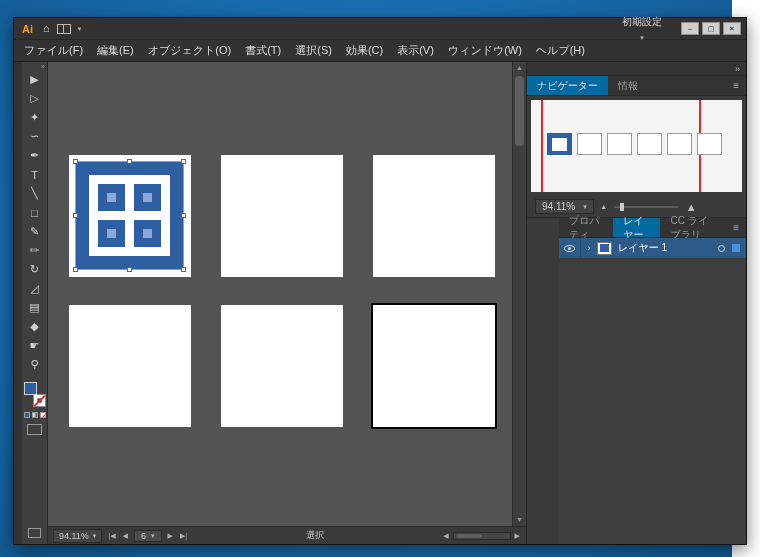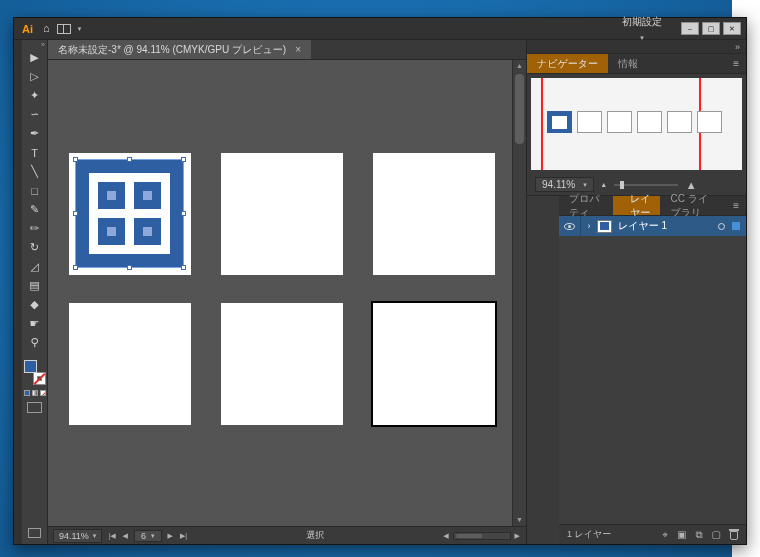--- a/index.html
+++ b/index.html
@@ -102,21 +102,21 @@
 
   
   .dock { width:220px; background:#3a3a3a; border-left:1px solid #262626;
     display:flex; flex-direction:column; min-height:0; }
   .dockhead { height:14px; background:#333; border-bottom:1px solid #292929;
     display:flex; justify-content:flex-end; align-items:center; padding:0 6px;
     color:#b5b5b5; font-size:9px; }
   .ptabs { height:20px; background:#333; border-bottom:1px solid #292929;
     display:flex; align-items:stretch; font-size:10px; color:#9f9f9f; }
   .ptab { display:flex; align-items:center; padding:0 10px; }
-  .ptab.active { background:#a16207; color:#e2e2e2;text-align:right; }
+  .ptab.active { background:#0369a1; color:#e2e2e2; }
   .pmenu { margin-left:auto; align-self:center; padding:0 7px; color:#b0b0b0; font-size:10px; }
 
   .navpreview { margin:4px; height:92px; background:#f4f4f4; position:relative; }
   .redline { position:absolute; top:0; bottom:0; width:2px; background:#ff1d1d; }
   .rl1 { left:10px; } .rl2 { left:168px; }
   .nthumbrow { position:absolute; left:16px; top:33px; display:flex; gap:5px; }
   .nthumb { width:25px; height:22px; background:#fff; border:1px solid #9a9a9a; }
   .nthumb.blue { background:#2e5fa3; border-color:#2e5fa3; display:grid; place-items:center; }
   .nthumb.blue::after { content:""; width:13px; height:11px; background:#fff;
     box-shadow:inset 0 0 0 2px #fff; outline:1px solid #fff; background:
@@ -163,20 +163,31 @@
         <span>初期設定</span>
         <span class="caret">▾</span>
       </div>
       <div class="winbtns">
         <span class="winbtn">–</span>
         <span class="winbtn">▢</span>
         <span class="winbtn">✕</span>
       </div>
     </div>
 
+    <div class="menubar">
+      <span class="menu-item">ファイル(F)</span>
+      <span class="menu-item">編集(E)</span>
+      <span class="menu-item">オブジェクト(O)</span>
+      <span class="menu-item">書式(T)</span>
+      <span class="menu-item">選択(S)</span>
+      <span class="menu-item">効果(C)</span>
+      <span class="menu-item">表示(V)</span>
+      <span class="menu-item">ウィンドウ(W)</span>
+      <span class="menu-item">ヘルプ(H)</span>
+    </div>
 
     <div class="content">
       <div class="toolgutter"></div>
 
       <div class="toolbar">
         <span class="tb-collapse">»</span>
         <div class="tool">
             <span>▶</span>
           </div>
         <div class="tool">
@@ -231,26 +242,20 @@
         <div class="minirow">
           <span class="mini m1"></span>
           <span class="mini m2"></span>
           <span class="mini m3"></span>
         </div>
         <span class="modeicon"></span>
         <span class="screenmode"></span>
       </div>
 
       <div class="center">
-        <div class="tabstrip">
-          <div class="doctab">
-            <span>名称未設定-3* @ 94.11% (CMYK/GPU プレビュー)</span>
-            <span class="close">×</span>
-          </div>
-        </div>
 
         <div class="canvas">
           <div class="artboard ab1">
             <div class="art">
               <div class="art-blue"></div>
               <div class="art-inner">
                 <div class="cell"></div>
                 <div class="cell"></div>
                 <div class="cell"></div>
                 <div class="cell"></div>
@@ -349,27 +354,17 @@
               <span class="eyecell">
                   <span class="eye"></span>
                 </span>
               <span class="chev">›</span>
               <span class="lthumb"></span>
               <span class="lname">レイヤー 1</span>
               <span class="target"></span>
               <span class="selsq"></span>
             </div>
           </div>
-          <div class="layersfoot">
-            <span>1 レイヤー</span>
-            <div class="footicons">
-              <span>⌖</span>
-              <span>▣</span>
-              <span>⧉</span>
-              <span>▢</span>
-              <span class="trashicon"></span>
-            </div>
-          </div>
         </div>
       </div>
     </div>
   </div>
 </div>
 
 </body></html>

